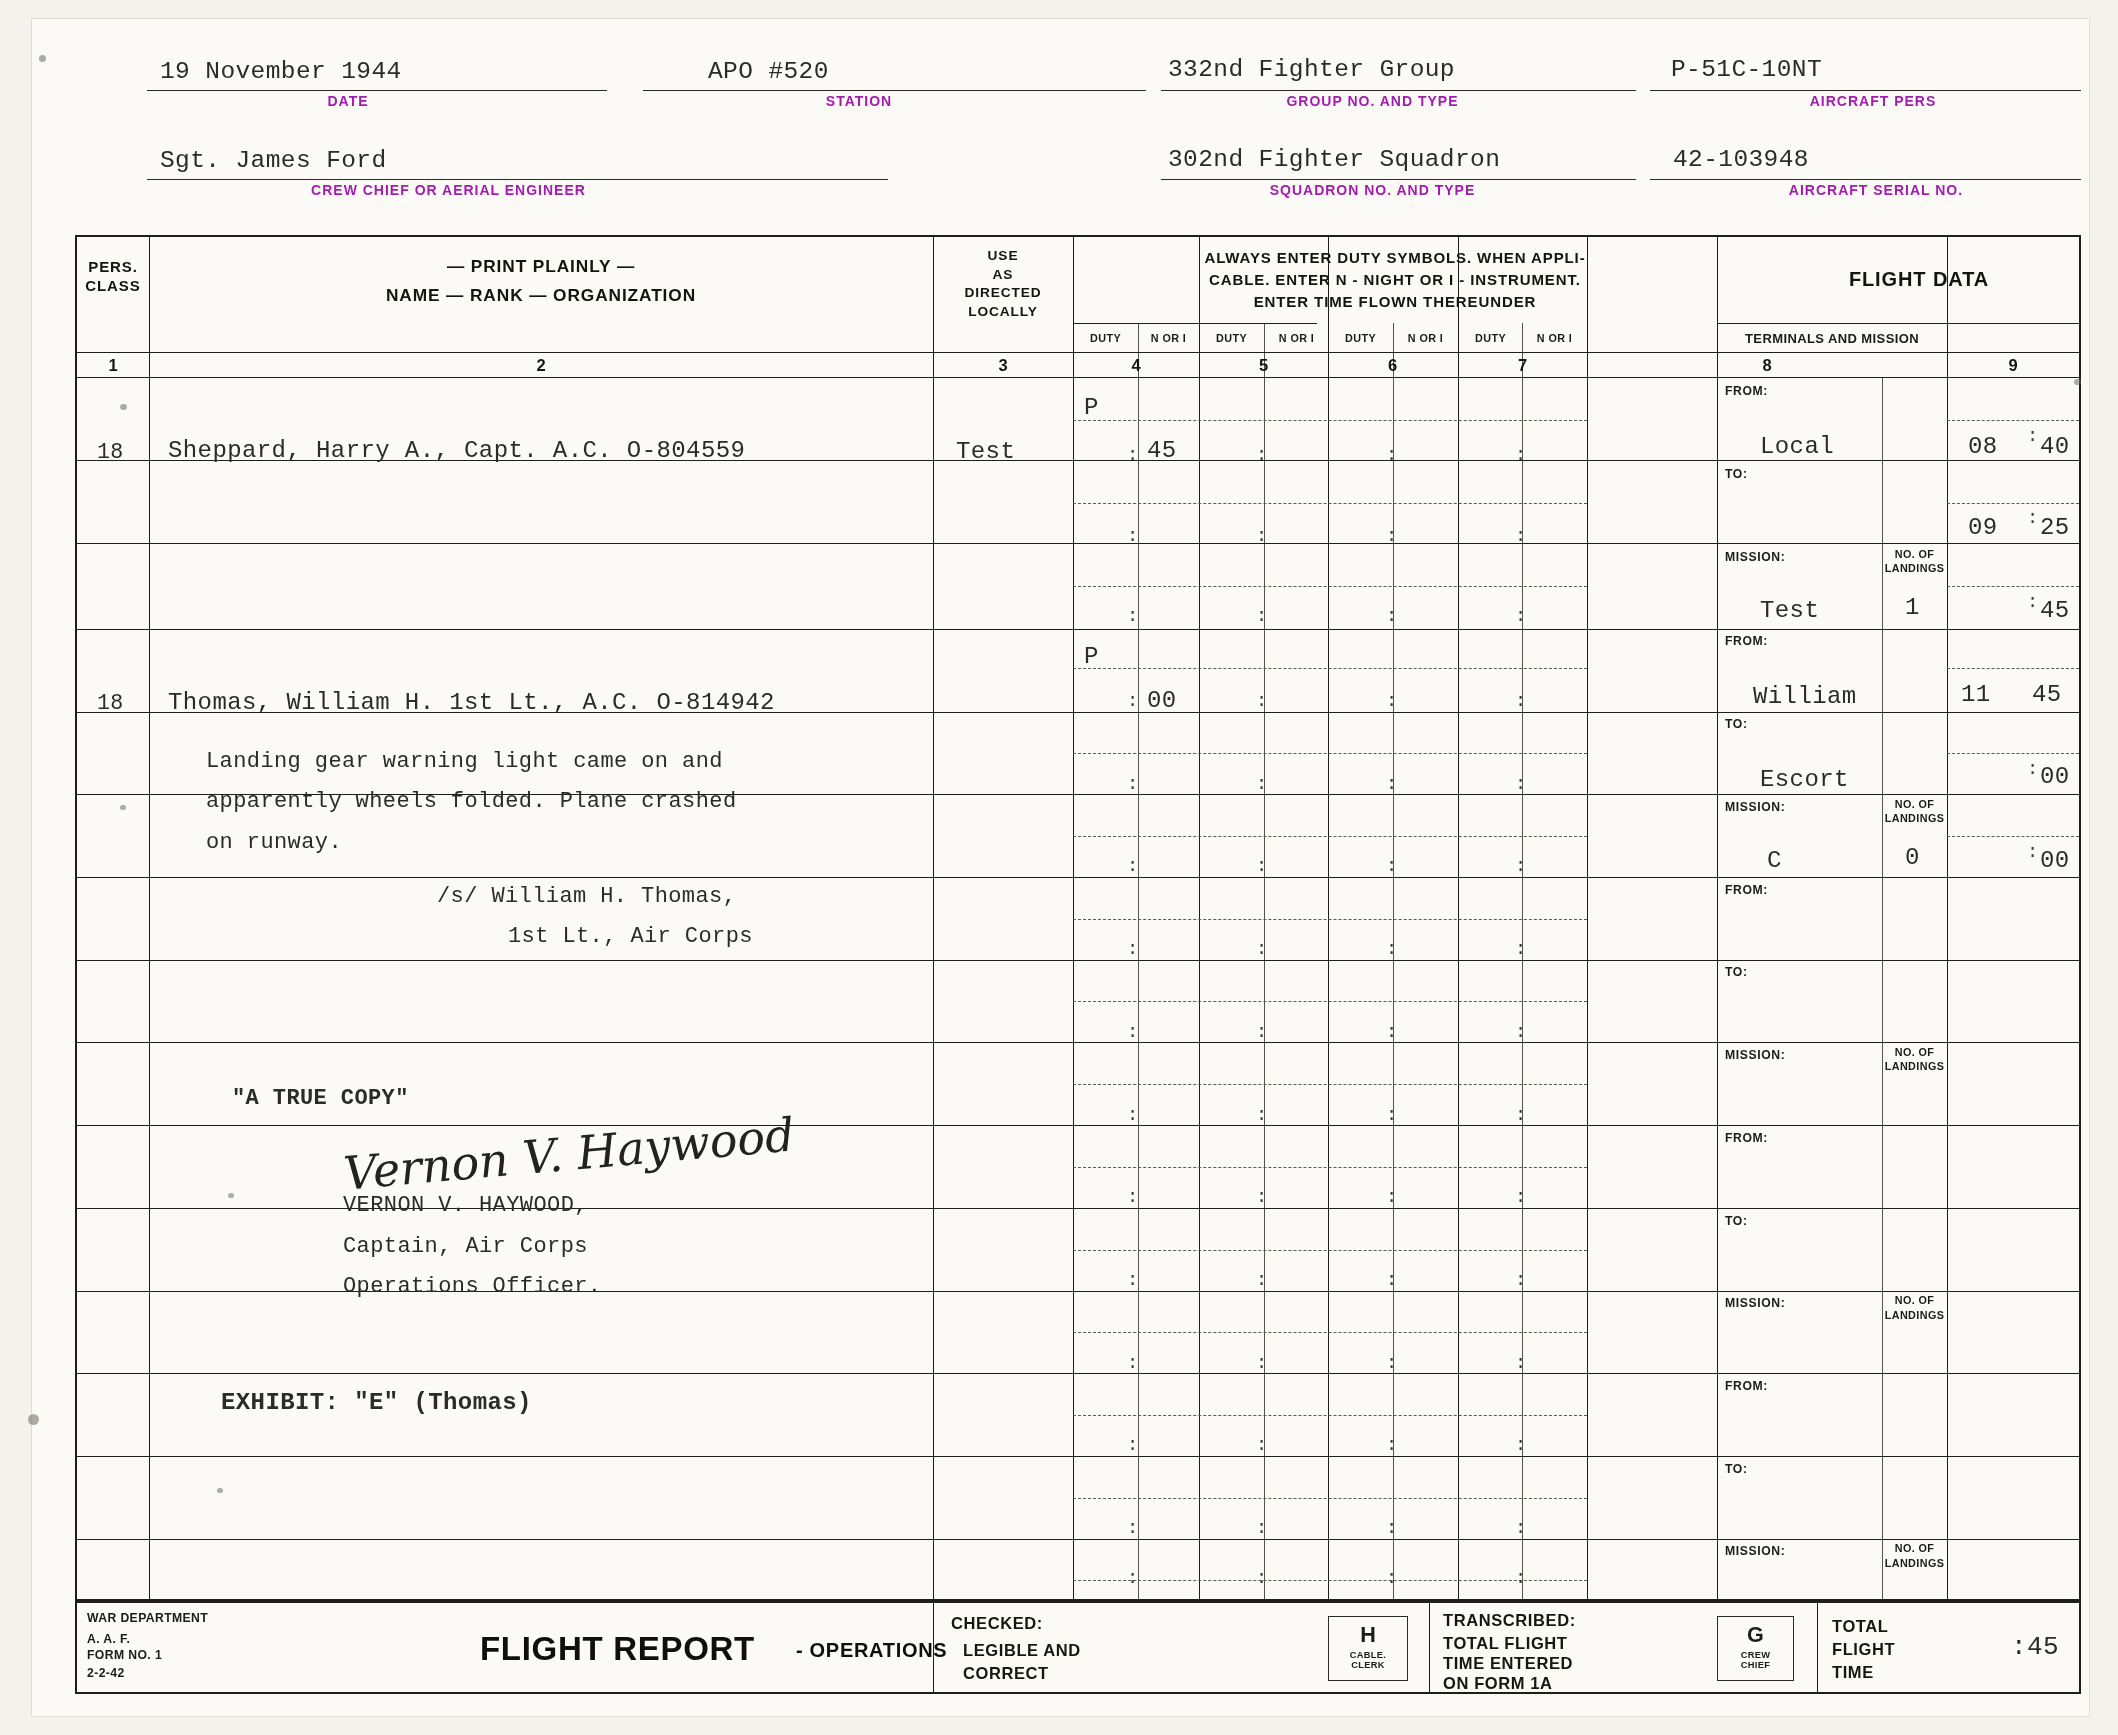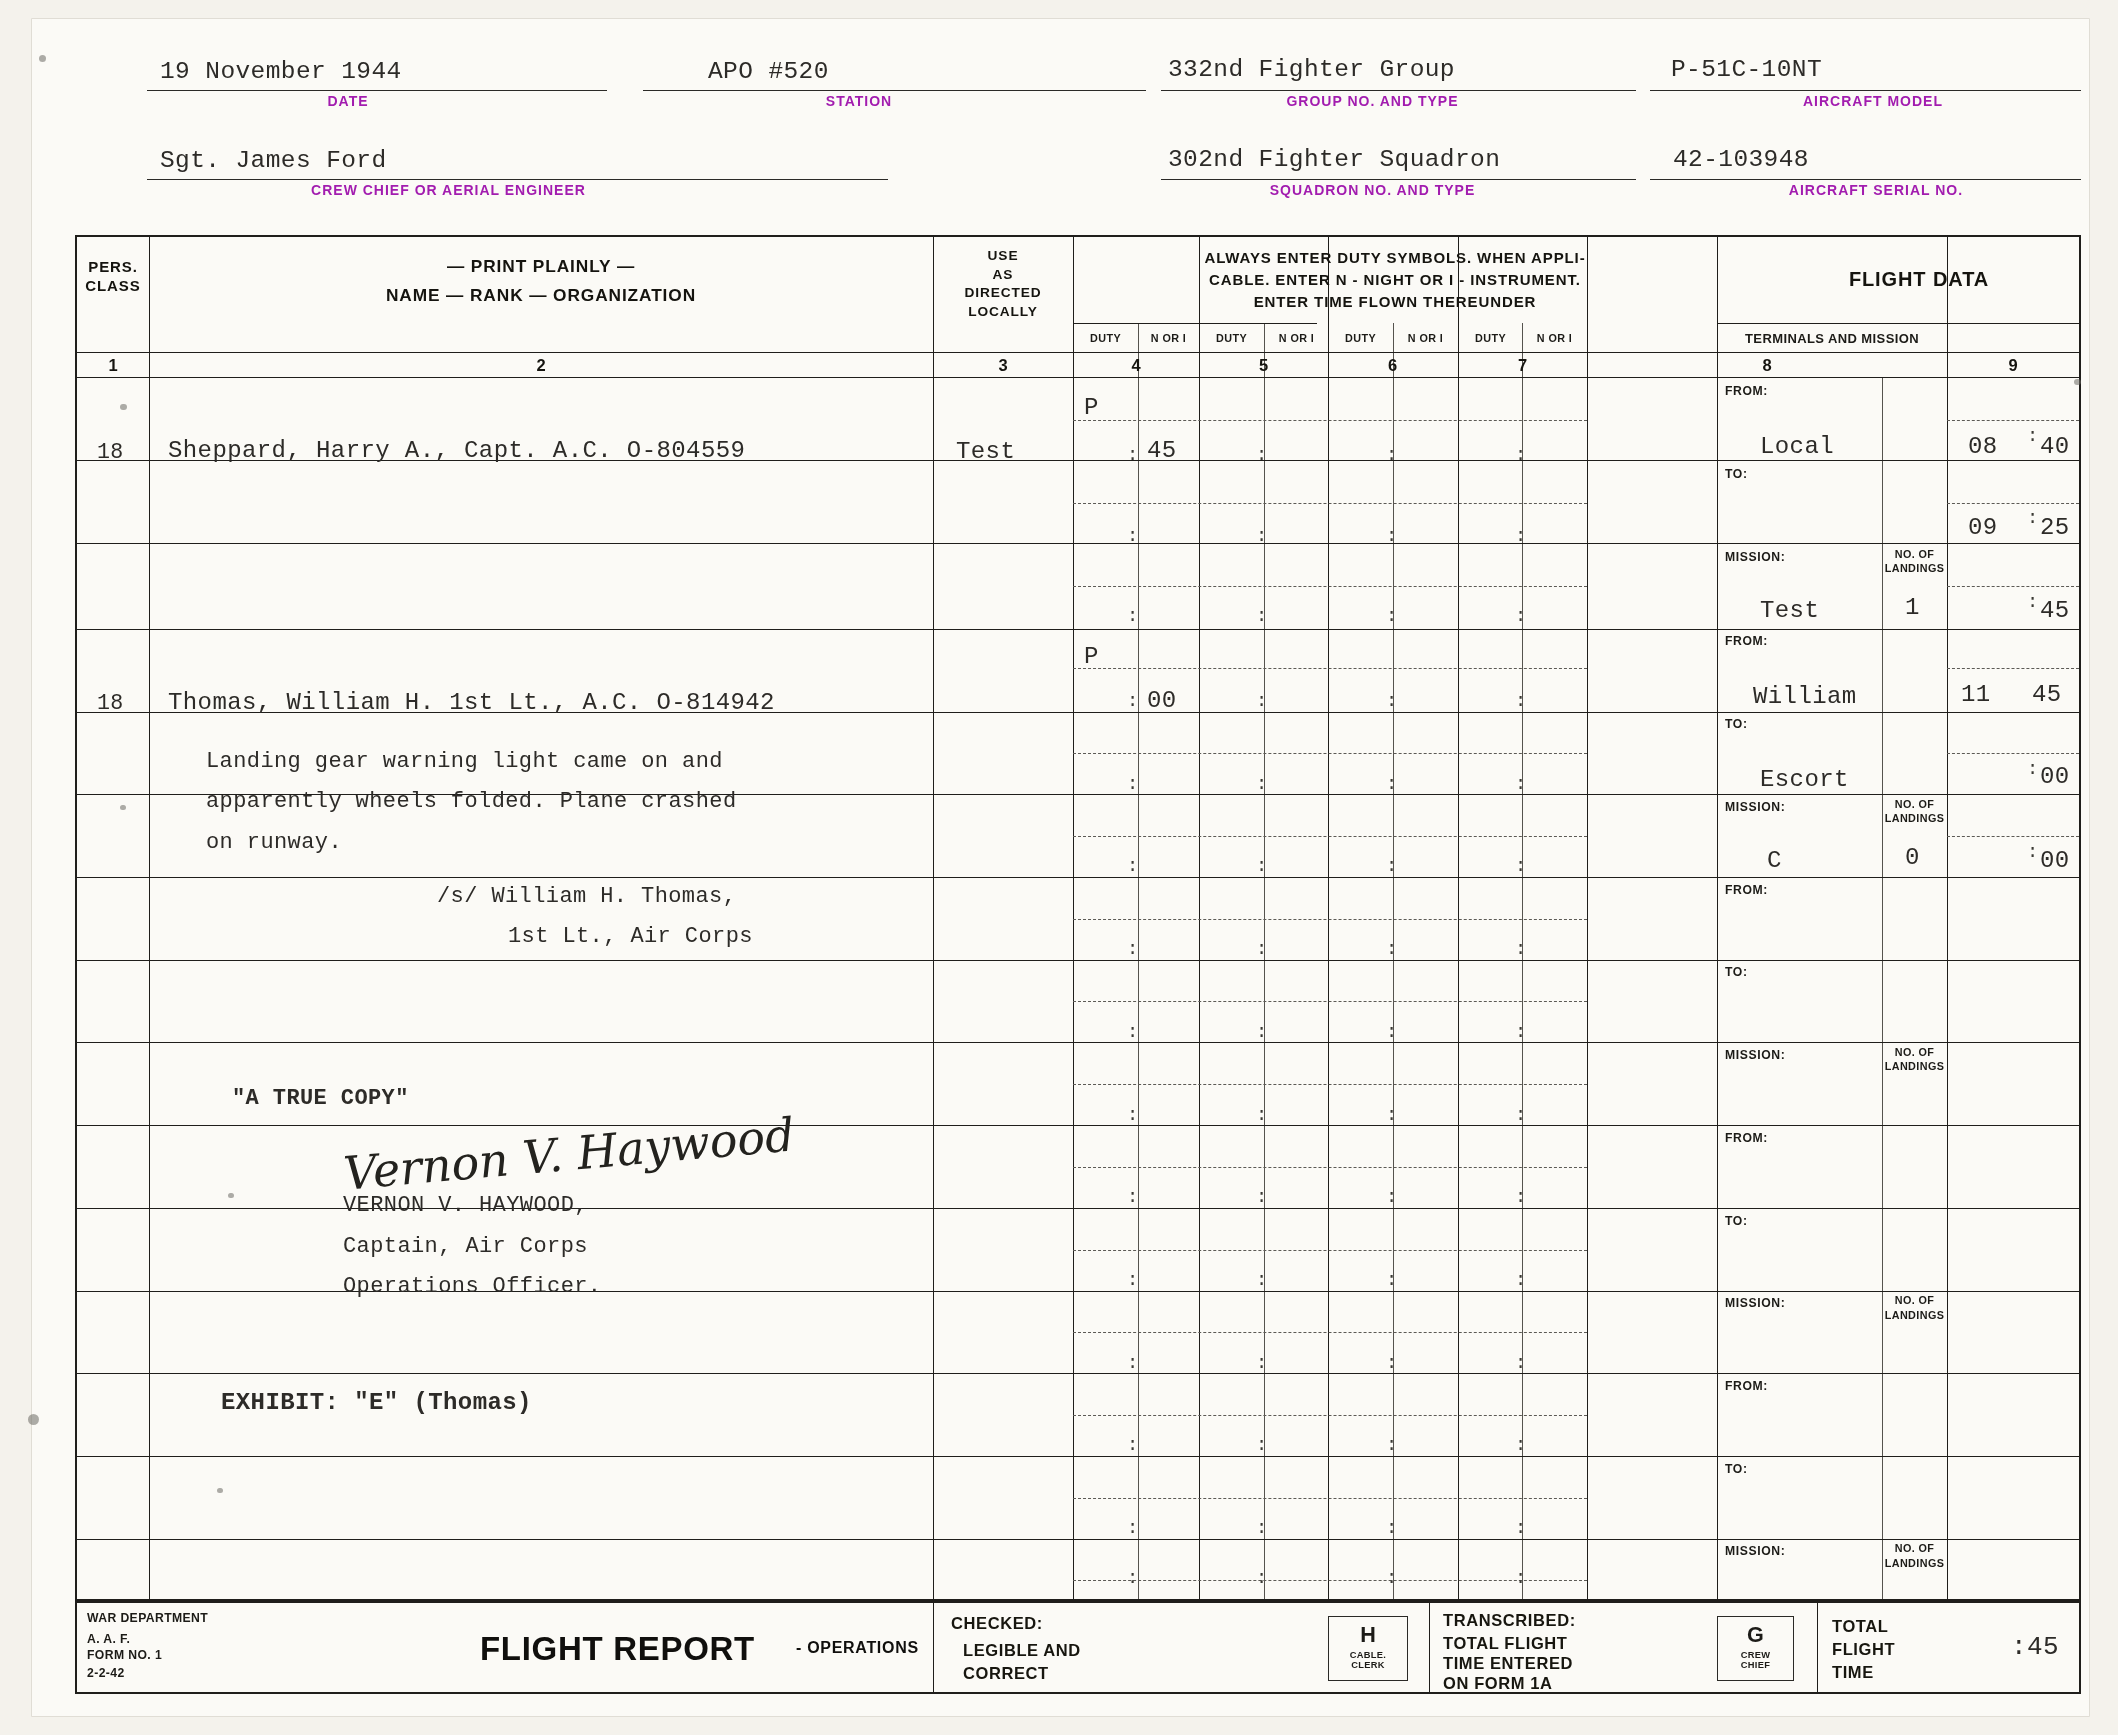--- a/index.html
+++ b/index.html
@@ -150,21 +150,21 @@
   }
   .ftitle {
     position: absolute;
     font-size: 33px;
     font-weight: bold;
     letter-spacing: 0.7px;
     color: #100f0d;
   }
   .fsub {
     position: absolute;
-    font-size: 16px;
+    font-size: 20px;
     font-weight: bold;
     letter-spacing: 0.7px;
     color: #100f0d;
   }
   .fsmall {
     position: absolute;
     font-size: 12.2px;
     font-weight: bold;
     letter-spacing: 0.4px;
     color: #1c1b17;
@@ -228,21 +228,21 @@
       <div class="hline" style="left:568px; top:42px; width:503px;"></div>
       <div class="hfield typed" style="left:633px; top:10px;">APO #520</div>
       <div class="hcap" style="left:705px; top:45px; width:158px;">STATION</div>
 
       <div class="hline" style="left:1086px; top:42px; width:475px;"></div>
       <div class="hfield typed" style="left:1093px; top:8.6px;">332nd Fighter Group</div>
       <div class="hcap" style="left:1143px; top:45px; width:309px;">GROUP NO. AND TYPE</div>
 
       <div class="hline" style="left:1575px; top:42px; width:431px;"></div>
       <div class="hfield typed" style="left:1596px; top:8.6px;">P-51C-10NT</div>
-      <div class="hcap" style="left:1654px; top:45px; width:288px;">AIRCRAFT MODEL</div>
+      <div class="hcap" style="left:1654px; top:45px; width:288px;">AIRCRAFT PERS</div>
 
       <div class="hline" style="left:72px; top:131px; width:741px;"></div>
       <div class="hfield typed" style="left:85px; top:99px;">Sgt. James Ford</div>
       <div class="hcap" style="left:165px; top:134px; width:417px;">CREW CHIEF OR AERIAL ENGINEER</div>
 
       <div class="hline" style="left:1086px; top:131px; width:475px;"></div>
       <div class="hfield typed" style="left:1093px; top:98px;">302nd Fighter Squadron</div>
       <div class="hcap" style="left:1143px; top:134px; width:309px;">SQUADRON NO. AND TYPE</div>
 
       <div class="hline" style="left:1575px; top:131px; width:431px;"></div>

